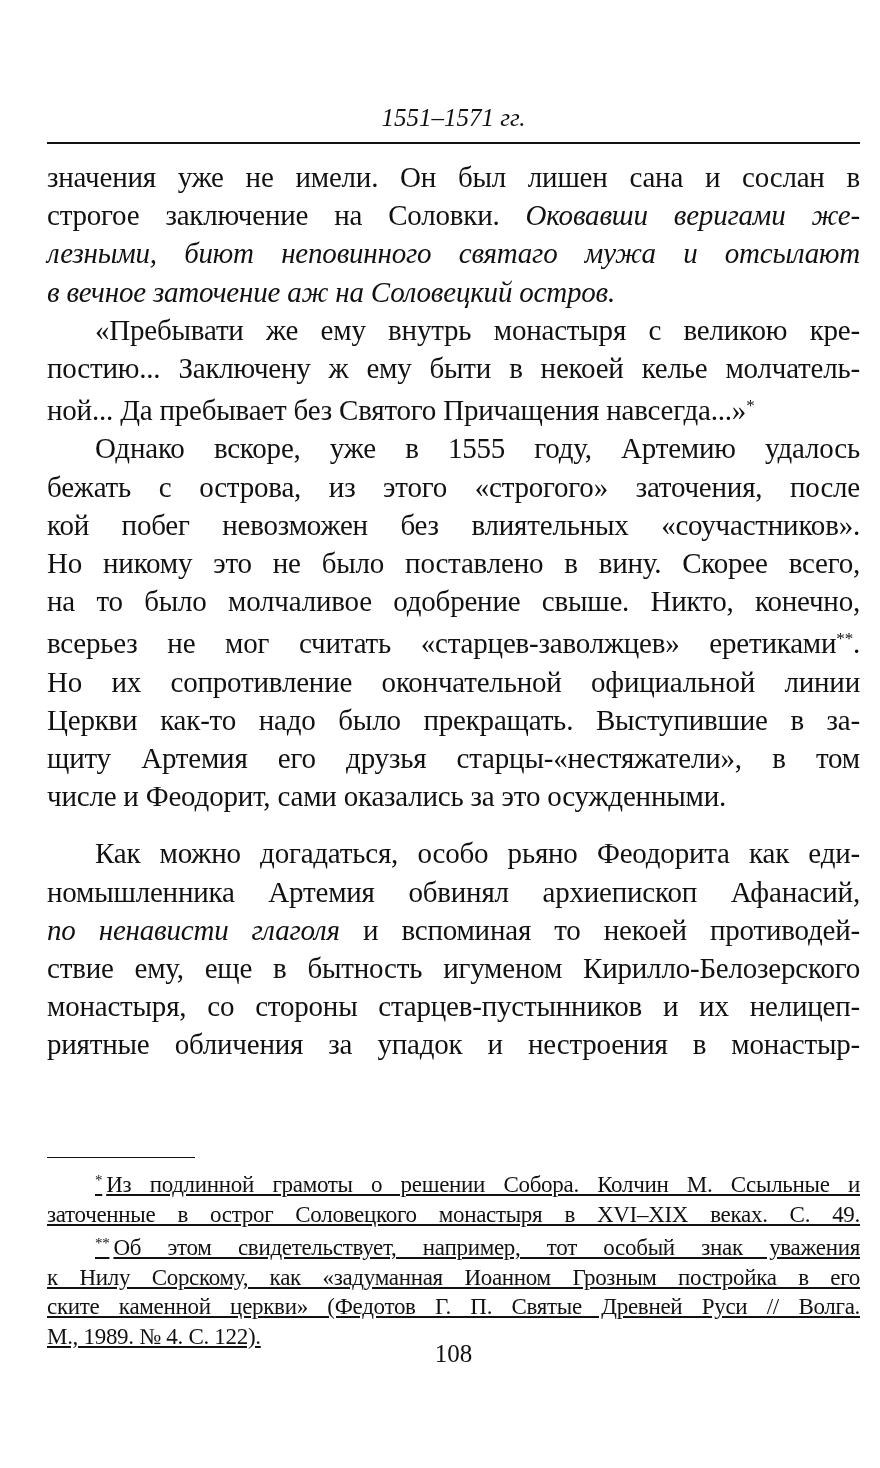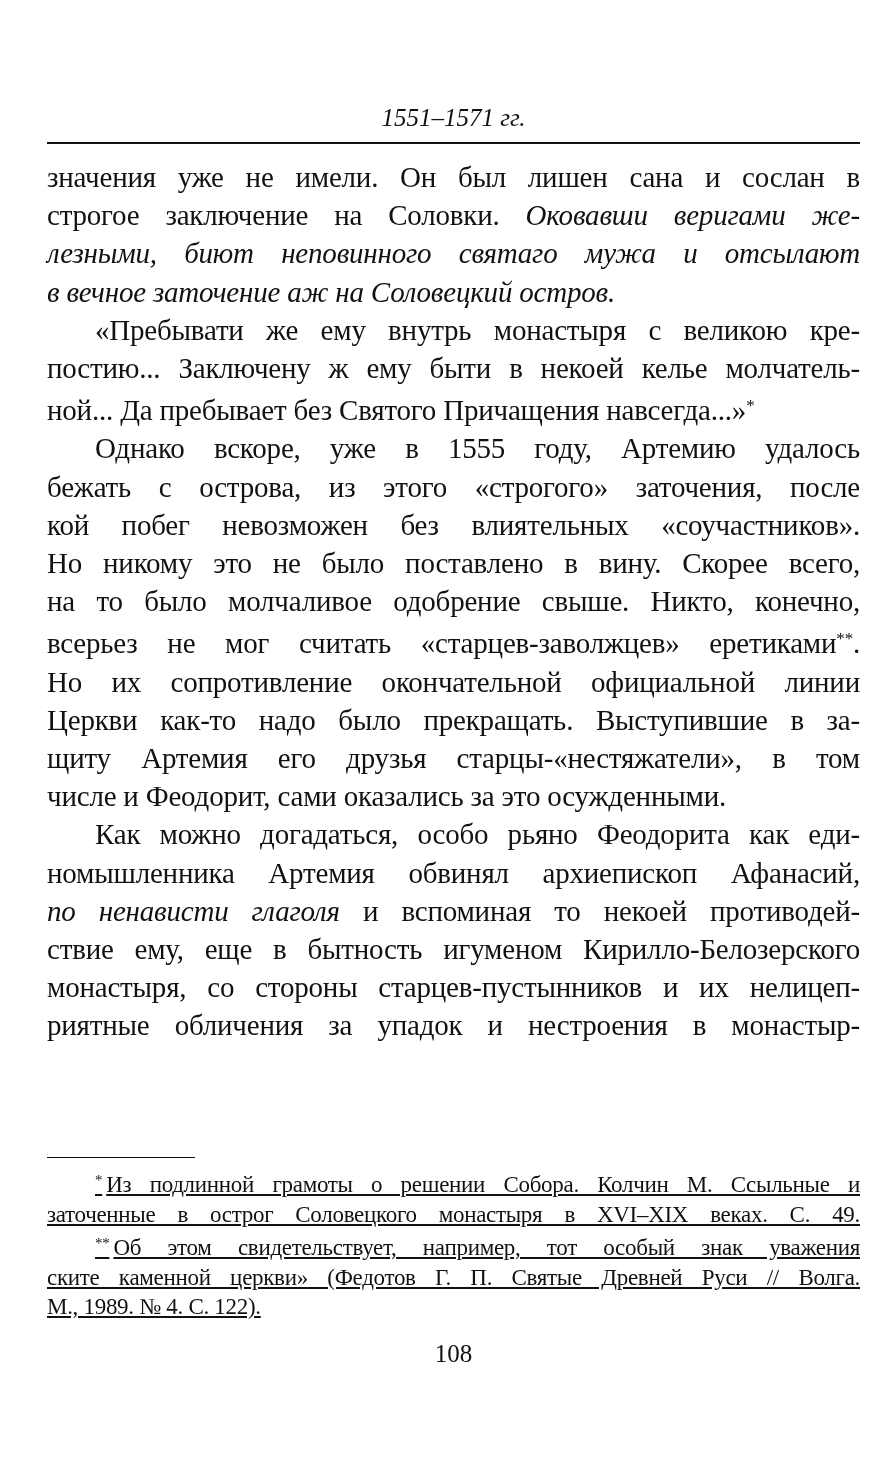--- a/index.html
+++ b/index.html
@@ -135,37 +135,38 @@
       <span class="line"><span>Но никому это не было поставлено в вину. Скорее всего,</span></span>
       <span class="line"><span>на то было молчаливое одобрение свыше. Никто, конечно,</span></span>
       <span class="line"><span>всерьез не мог считать «старцев-заволжцев» еретиками</span><span class="sup-inline">**</span><span>.</span></span>
       <span class="line"><span>Но их сопротивление окончательной официальной линии</span></span>
       <span class="line"><span>Церкви как-то надо было прекращать. Выступившие в за-</span></span>
       <span class="line"><span>щиту Артемия его друзья старцы-«нестяжатели», в том</span></span>
       <span class="line last"><span>числе и Феодорит, сами оказались за это осужденными.</span></span>
     </p>
 
     <p>
-      <span class="line" style="padding-left:48px;box-sizing:border-box;"><span>Как можно догадаться, особо рьяно Феодорита как еди-</span></span>
+      <span class="line" style="padding-left:48px;box-sizing:border-box;margin-top:19px;"><span>Как можно догадаться, особо рьяно Феодорита как еди-</span></span>
       <span class="line"><span>номышленника Артемия обвинял архиепископ Афанасий,</span></span>
       <span class="line"><span class="it">по ненависти глаголя</span><span> и вспоминая то некоей противодей-</span></span>
       <span class="line"><span>ствие ему, еще в бытность игуменом Кирилло-Белозерского</span></span>
       <span class="line"><span>монастыря, со стороны старцев-пустынников и их нелицеп-</span></span>
       <span class="line"><span>риятные обличения за упадок и нестроения в монастыр-</span></span>
     </p>
   </div>
 
   <div class="fn-rule"></div>
 
   <div class="footnotes">
     <div>
       <span class="line" style="padding-left:48px;box-sizing:border-box;"><span class="sup">*</span><span>Из подлинной грамоты о решении Собора. Колчин М. Ссыльные и</span></span>
       <span class="line"><span>заточенные в острог Соловецкого монастыря в XVI–XIX веках. С. 49.</span></span>
     </div>
     <div>
       <span class="line" style="padding-left:48px;box-sizing:border-box;"><span class="sup">**</span><span>Об этом свидетельствует, например, тот особый знак уважения</span></span>
+      <span class="line"><span>к Нилу Сорскому, как «задуманная Иоанном Грозным постройка в его</span></span>
       <span class="line"><span>ските каменной церкви» (Федотов Г. П. Святые Древней Руси // Волга.</span></span>
       <span class="line last"><span>М., 1989. № 4. С. 122).</span></span>
     </div>
   </div>
 
   <div class="page-number">108</div>
 </div>
 
 </body></html>

